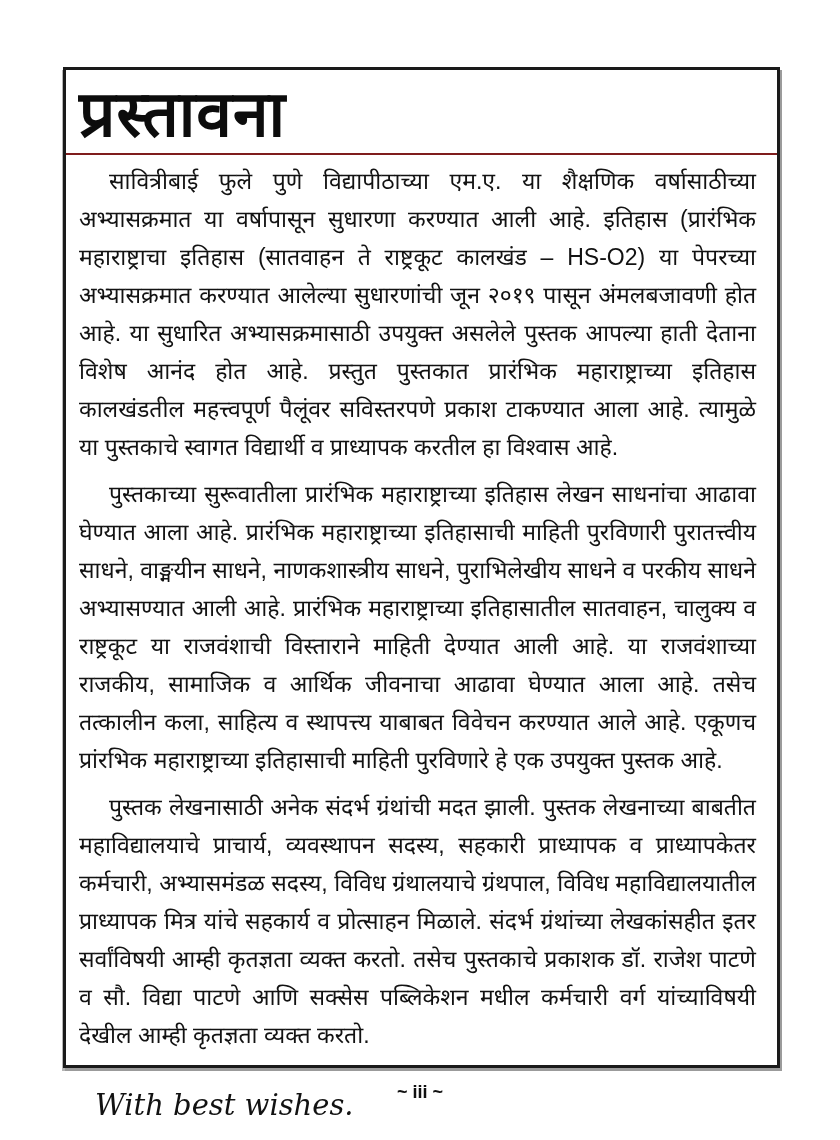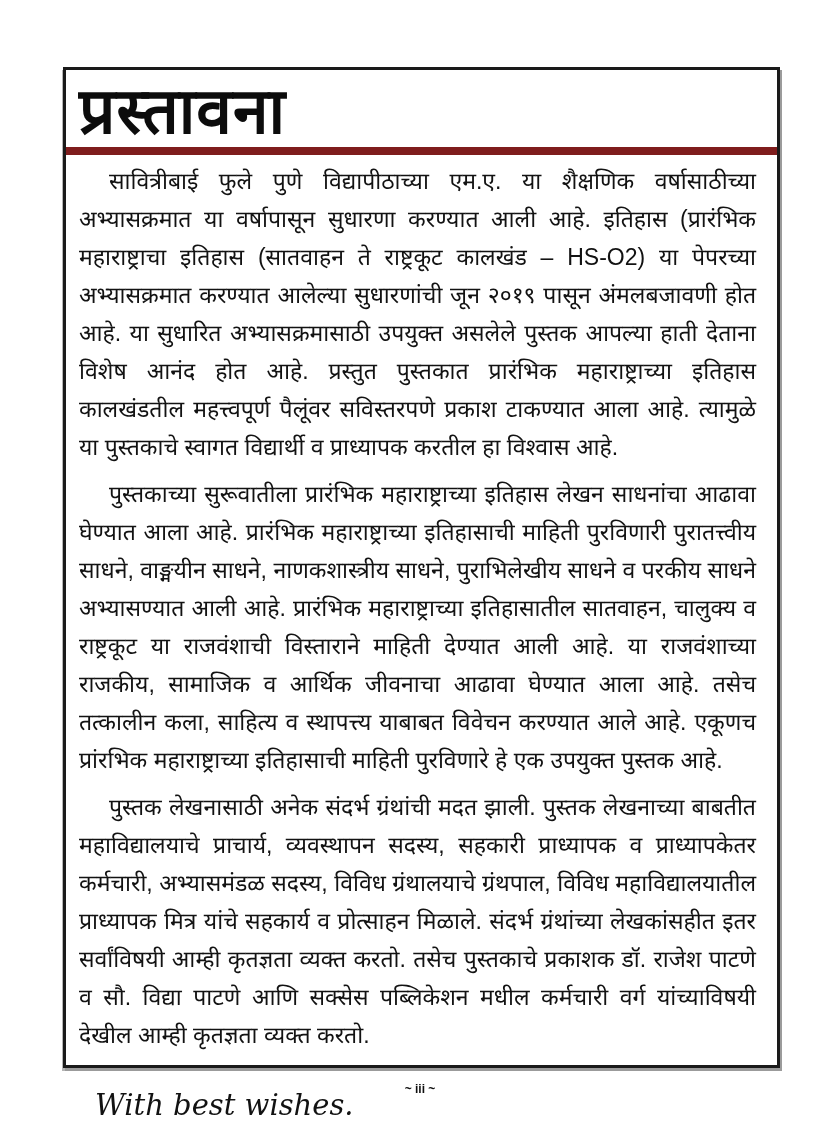--- a/index.html
+++ b/index.html
@@ -25,21 +25,21 @@
     width: 717px;
     height: 1001px;
     box-sizing: border-box;
     border: 3px solid #1a1a1a;
     box-shadow: 2px 3px 0 #9b9b9b, -1px 3px 0 #b5b5b5;
     background: #ffffff;
   }
   .title-band {
     box-sizing: border-box;
     height: 85px;
-    border-bottom: 8px solid #7f1d1d;
+    border-bottom: 2px solid #7f1d1d;
     padding: 6px 12px 0 13px;
     display: flex;
     align-items: center;
   }
   .title-band h1 {
     margin: 0;
     font-family: "Liberation Serif", "DejaVu Serif", serif;
     font-weight: 700;
     font-size: 64px;
     line-height: 1.05;
@@ -78,21 +78,21 @@
     text-indent: 0;
   }
   .page-number {
     position: absolute;
     left: 0;
     right: 0;
     top: 1082px;
     text-align: center;
     font-family: "Liberation Sans", "DejaVu Sans", sans-serif;
     font-weight: bold;
-    font-size: 12px;
+    font-size: 18px;
     color: #111111;
   }
 </style>
 </head>
 <body>
 
 <div class="page">
   <div class="frame">
     <header class="title-band">
       <h1>प्रस्तावना</h1>

